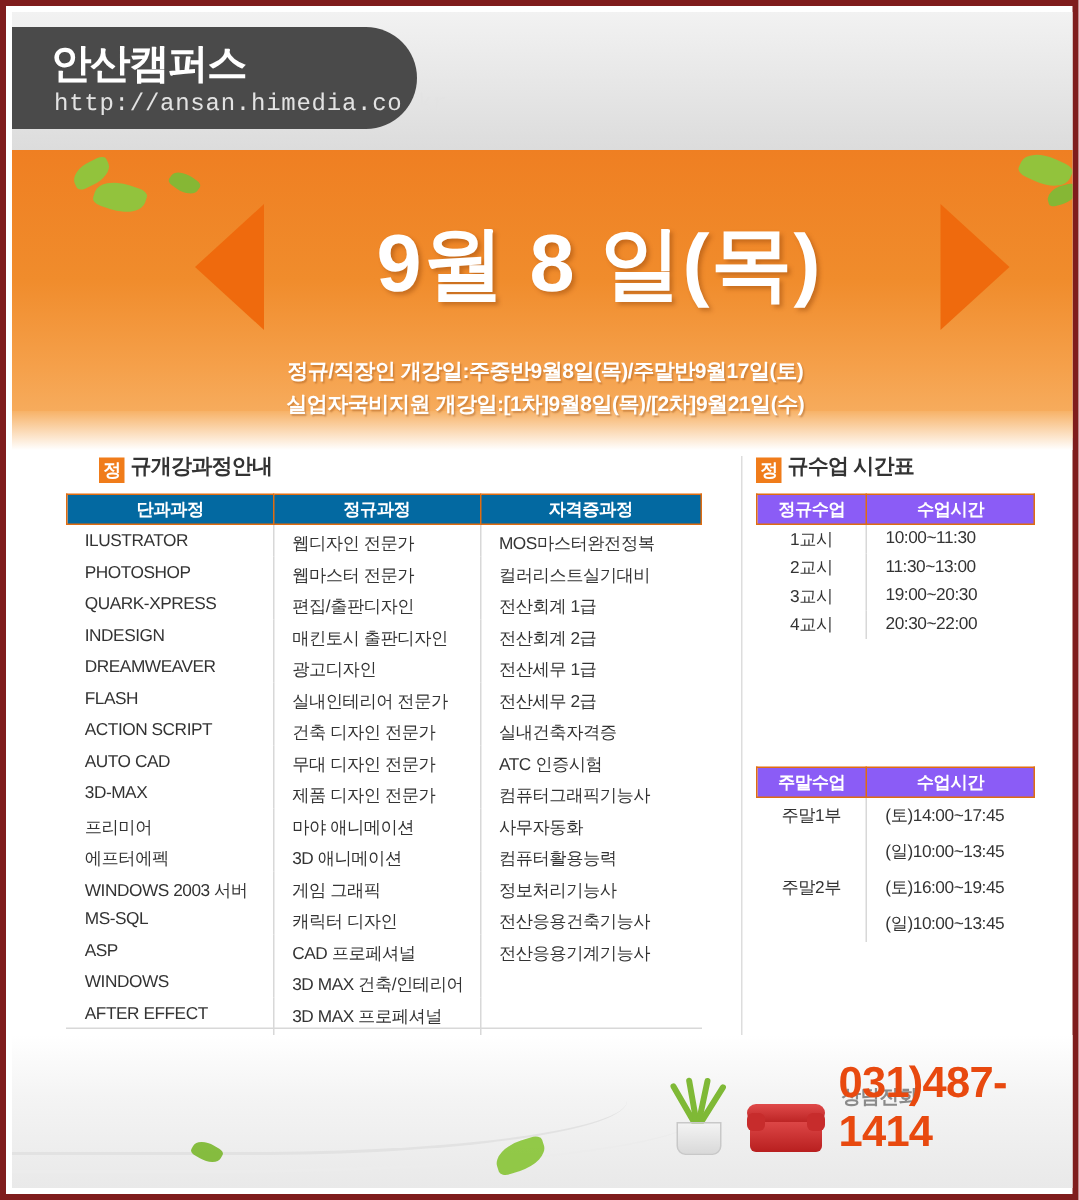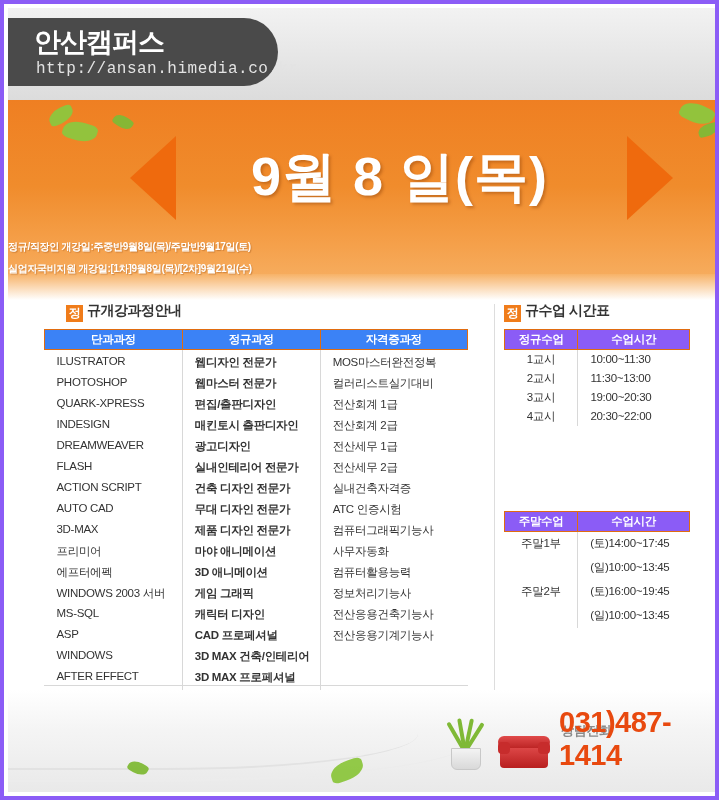--- a/index.html
+++ b/index.html
@@ -7,21 +7,21 @@
   body {
     width: 719px; height: 800px;
     font-family: "Liberation Sans", sans-serif;
     background: #fdfdfd;
     overflow: hidden;
     position: relative;
   }
   .page {
     position: absolute; left: 0; top: 0;
     width: 719px; height: 800px;
-    border: 4px solid #8b5cf6;
+    border: 4px solid #7f1d1d;
     background: #ffffff;
     overflow: hidden;
   }
   
   .banner {
     position: absolute; left: 4px; top: 4px;
     width: 711px; height: 92px;
     background: linear-gradient(180deg, #f2f2f2 0%, #e6e6e6 55%, #dcdcdc 100%);
   }
   .logo-pill {
@@ -89,22 +89,22 @@
     text-align: center;
     font-size: 54px; font-weight: bold;
     color: #ffffff;
     line-height: 88px;
     letter-spacing: 1px;
     text-shadow: 2px 2px 3px rgba(120,50,0,.35);
   }
   
   .notes {
     position: absolute; left: 4px; top: 232px; width: 711px;
-    color: #ffffff;
-    font-size: 10px; font-weight: bold; line-height: 22px;
+    text-align: center; color: #ffffff;
+    font-size: 14px; font-weight: bold; line-height: 22px;
     letter-spacing: -0.3px;
     text-shadow: 1px 1px 1px rgba(120,50,0,.3);
   }
   
   .sec-head {
     position: absolute;
     font-size: 14px; font-weight: bold; color: #333;
     letter-spacing: -0.5px;
   }
   .sq {
@@ -116,38 +116,38 @@
     margin-right: 4px;
     vertical-align: -2px;
   }
   
   .tbl-left {
     position: absolute; left: 40px; top: 325px;
     width: 424px;
     border-collapse: collapse;
   }
   .tbl-left th {
-    background: #3b82f6;
+    background: #0369a1;
     color: #ffffff;
     font-size: 11.5px;
     font-weight: bold;
     height: 20px;
     border: 1px solid #e06c10;
     letter-spacing: -0.3px;
   }
   .tbl-left td {
     font-size: 11.5px;
     color: #333333;
     padding: 5px 0 1px 12px;
     height: 20px;
     vertical-align: top;
     letter-spacing: -0.3px;
   }
   .tbl-left td.c1 { width: 130px; border-right: 1px solid #d8d8d8; }
-  .tbl-left td.c2 { width: 130px; border-right: 1px solid #d8d8d8; font-weight: bold; }
+  .tbl-left td.c2 { width: 130px; border-right: 1px solid #d8d8d8; }
   .tbl-left td.c3 { width: 139px; }
   .tbl-left tbody tr:last-child td { }
   .left-underline {
     position: absolute; left: 40px; top: 681px;
     width: 424px; height: 1px; background: #d8d8d8;
   }
   
   .vdiv {
     position: absolute; left: 490px; top: 300px;
     width: 1px; height: 388px;

